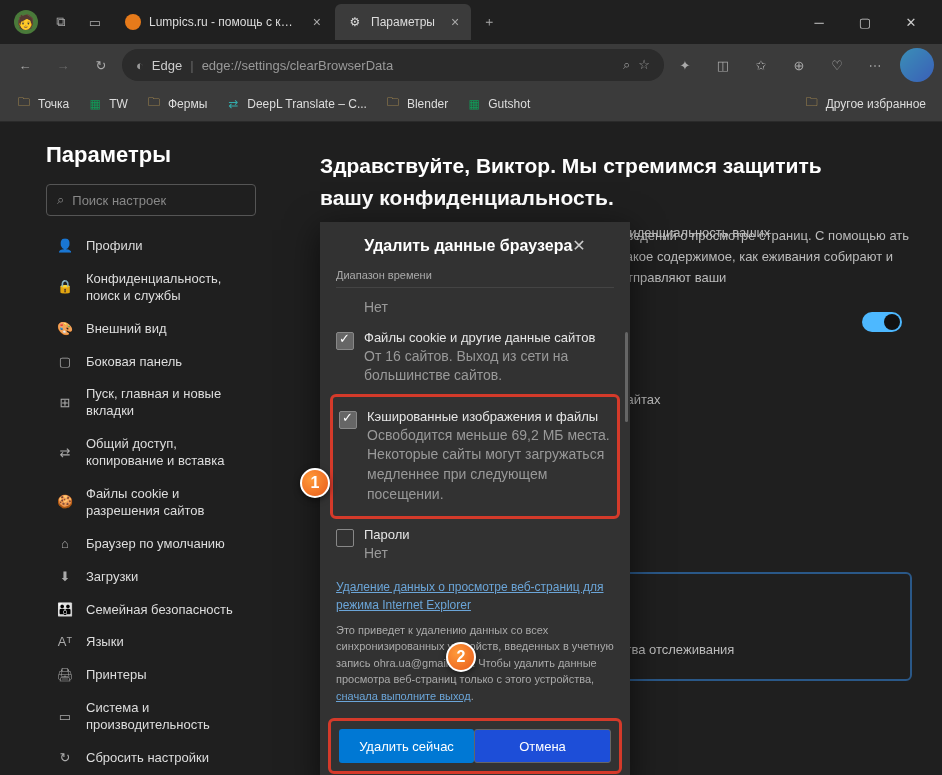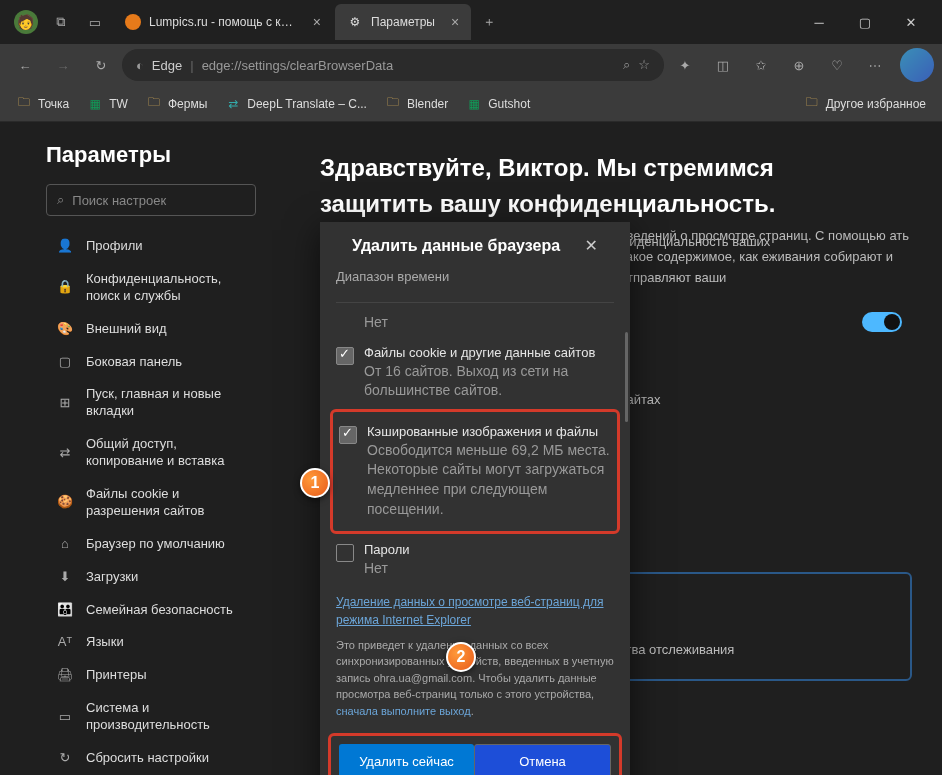--- a/index.html
+++ b/index.html
@@ -27,46 +27,46 @@
 .folder{color:#e6b85c}
 .sheet{color:#0f9d58}
 .bm-other{margin-left:auto}
 .content{position:absolute;top:122px;left:0;right:0;bottom:0;background:#1f1f1f;display:flex}
 .sidebar{width:280px;padding:20px 24px 20px 46px}
 .sidebar h1{font-size:22px;font-weight:600;color:#fff;margin-bottom:16px}
 .search{display:flex;align-items:center;gap:8px;height:32px;border:1px solid #555;border-radius:4px;padding:0 10px;color:#888;font-size:13px;margin-bottom:14px}
 .nav-item{display:flex;align-items:center;gap:12px;padding:8px 10px;border-radius:4px;font-size:13px;color:#ddd;line-height:1.3}
 .nav-item .nicon{width:18px;text-align:center;color:#aaa;flex-shrink:0}
 .main{flex:1;padding:28px 40px;position:relative}
-.main h2{font-size:24px;font-weight:600;color:#fff;line-height:1.5;max-width:560px}
+.main h2{font-size:21px;font-weight:600;color:#fff;line-height:1.5;max-width:560px}
 .main .desc{font-size:13px;color:#bbb;margin-top:10px;line-height:1.5}
 .blurb{position:absolute;top:104px;left:340px;right:30px;color:#bbb;font-size:13px;line-height:1.6}
 .bullets{position:absolute;top:450px;left:58px;right:30px;border:2px solid #2a5888;border-radius:6px;padding:18px 28px}
 .bullets ul{list-style:none}
 .bullets li{position:relative;padding:4px 0 4px 18px;color:#bbb;font-size:13px}
 .bullets li:before{content:"•";position:absolute;left:0;color:#6ba5d8}
 .toggle{position:absolute;top:190px;right:40px;width:40px;height:20px;background:#4db8ff;border-radius:10px}
 .toggle:after{content:"";position:absolute;right:2px;top:2px;width:16px;height:16px;background:#111;border-radius:50%}
 .dialog{position:absolute;top:222px;left:320px;width:310px;background:#323232;box-shadow:0 8px 32px rgba(0,0,0,0.6);z-index:100}
-.dlg-head{display:flex;align-items:center;justify-content:space-between;padding:14px 32px}
+.dlg-head{display:flex;align-items:center;justify-content:center;padding:14px 32px}
 .dlg-head h3{font-size:16px;font-weight:600;color:#fff}
 .dlg-close{color:#ccc;font-size:16px;cursor:pointer}
 .dlg-body{padding:0 16px 16px}
-.dlg-label{font-size:13px;color:#aaa;margin-bottom:18px}
+.dlg-label{font-size:11px;color:#aaa;margin-bottom:6px}
 .dlg-select{height:32px;border:1px solid #777;border-radius:3px;display:flex;align-items:center;justify-content:space-between;padding:0 10px;font-size:13px;color:#fff;margin-bottom:12px}
 .opt{display:flex;gap:10px;padding:6px 0;position:relative}
 .opt .cb{width:18px;height:18px;border:1px solid #888;border-radius:2px;flex-shrink:0;margin-top:2px;position:relative}
 .opt .cb.checked{background:#666;border-color:#888}
 .opt .cb.checked:after{content:"✓";position:absolute;top:-2px;left:2px;color:#fff;font-size:13px}
 .opt .txt .t{font-size:13px;color:#e5e5e5;font-weight:500}
 .opt .txt .s{font-size:14px;color:#999;margin-top:2px;line-height:1.4}
 .hl{border:3px solid #d43a2a;border-radius:6px;padding:6px;margin:2px -6px}
 .dlg-link{font-size:12px;color:#6ba5d8;text-decoration:underline;line-height:1.5;display:inline-block;margin:8px 0}
 .dlg-note{font-size:11px;color:#aaa;line-height:1.5}
-.dlg-note .lnk{color:#6ba5d8;}
+.dlg-note .lnk{color:#6ba5d8;text-decoration:underline}
 .dlg-btns{display:flex;gap:0;margin-top:14px;border:3px solid #d43a2a;border-radius:6px;padding:8px;margin-left:-8px;margin-right:-8px}
 .btn{flex:1;height:34px;display:flex;align-items:center;justify-content:center;font-size:13px;border-radius:3px;cursor:pointer}
 .btn.primary{background:#0078d4;color:#fff;font-weight:500}
 .btn.secondary{background:#1d4ed8;color:#fff;border:1px solid #666}
 .marker{position:absolute;width:30px;height:30px;border-radius:50%;background:radial-gradient(circle at 35% 35%,#ff9a3a,#e85a1a);border:2px solid #fff;display:flex;align-items:center;justify-content:center;color:#fff;font-weight:700;font-size:16px;z-index:200;box-shadow:0 2px 6px rgba(0,0,0,0.5)}
 .scrollthumb{position:absolute;right:2px;top:330px;width:3px;height:80px;background:#666;border-radius:2px}
 </style>
 </head>
 <body>
 

